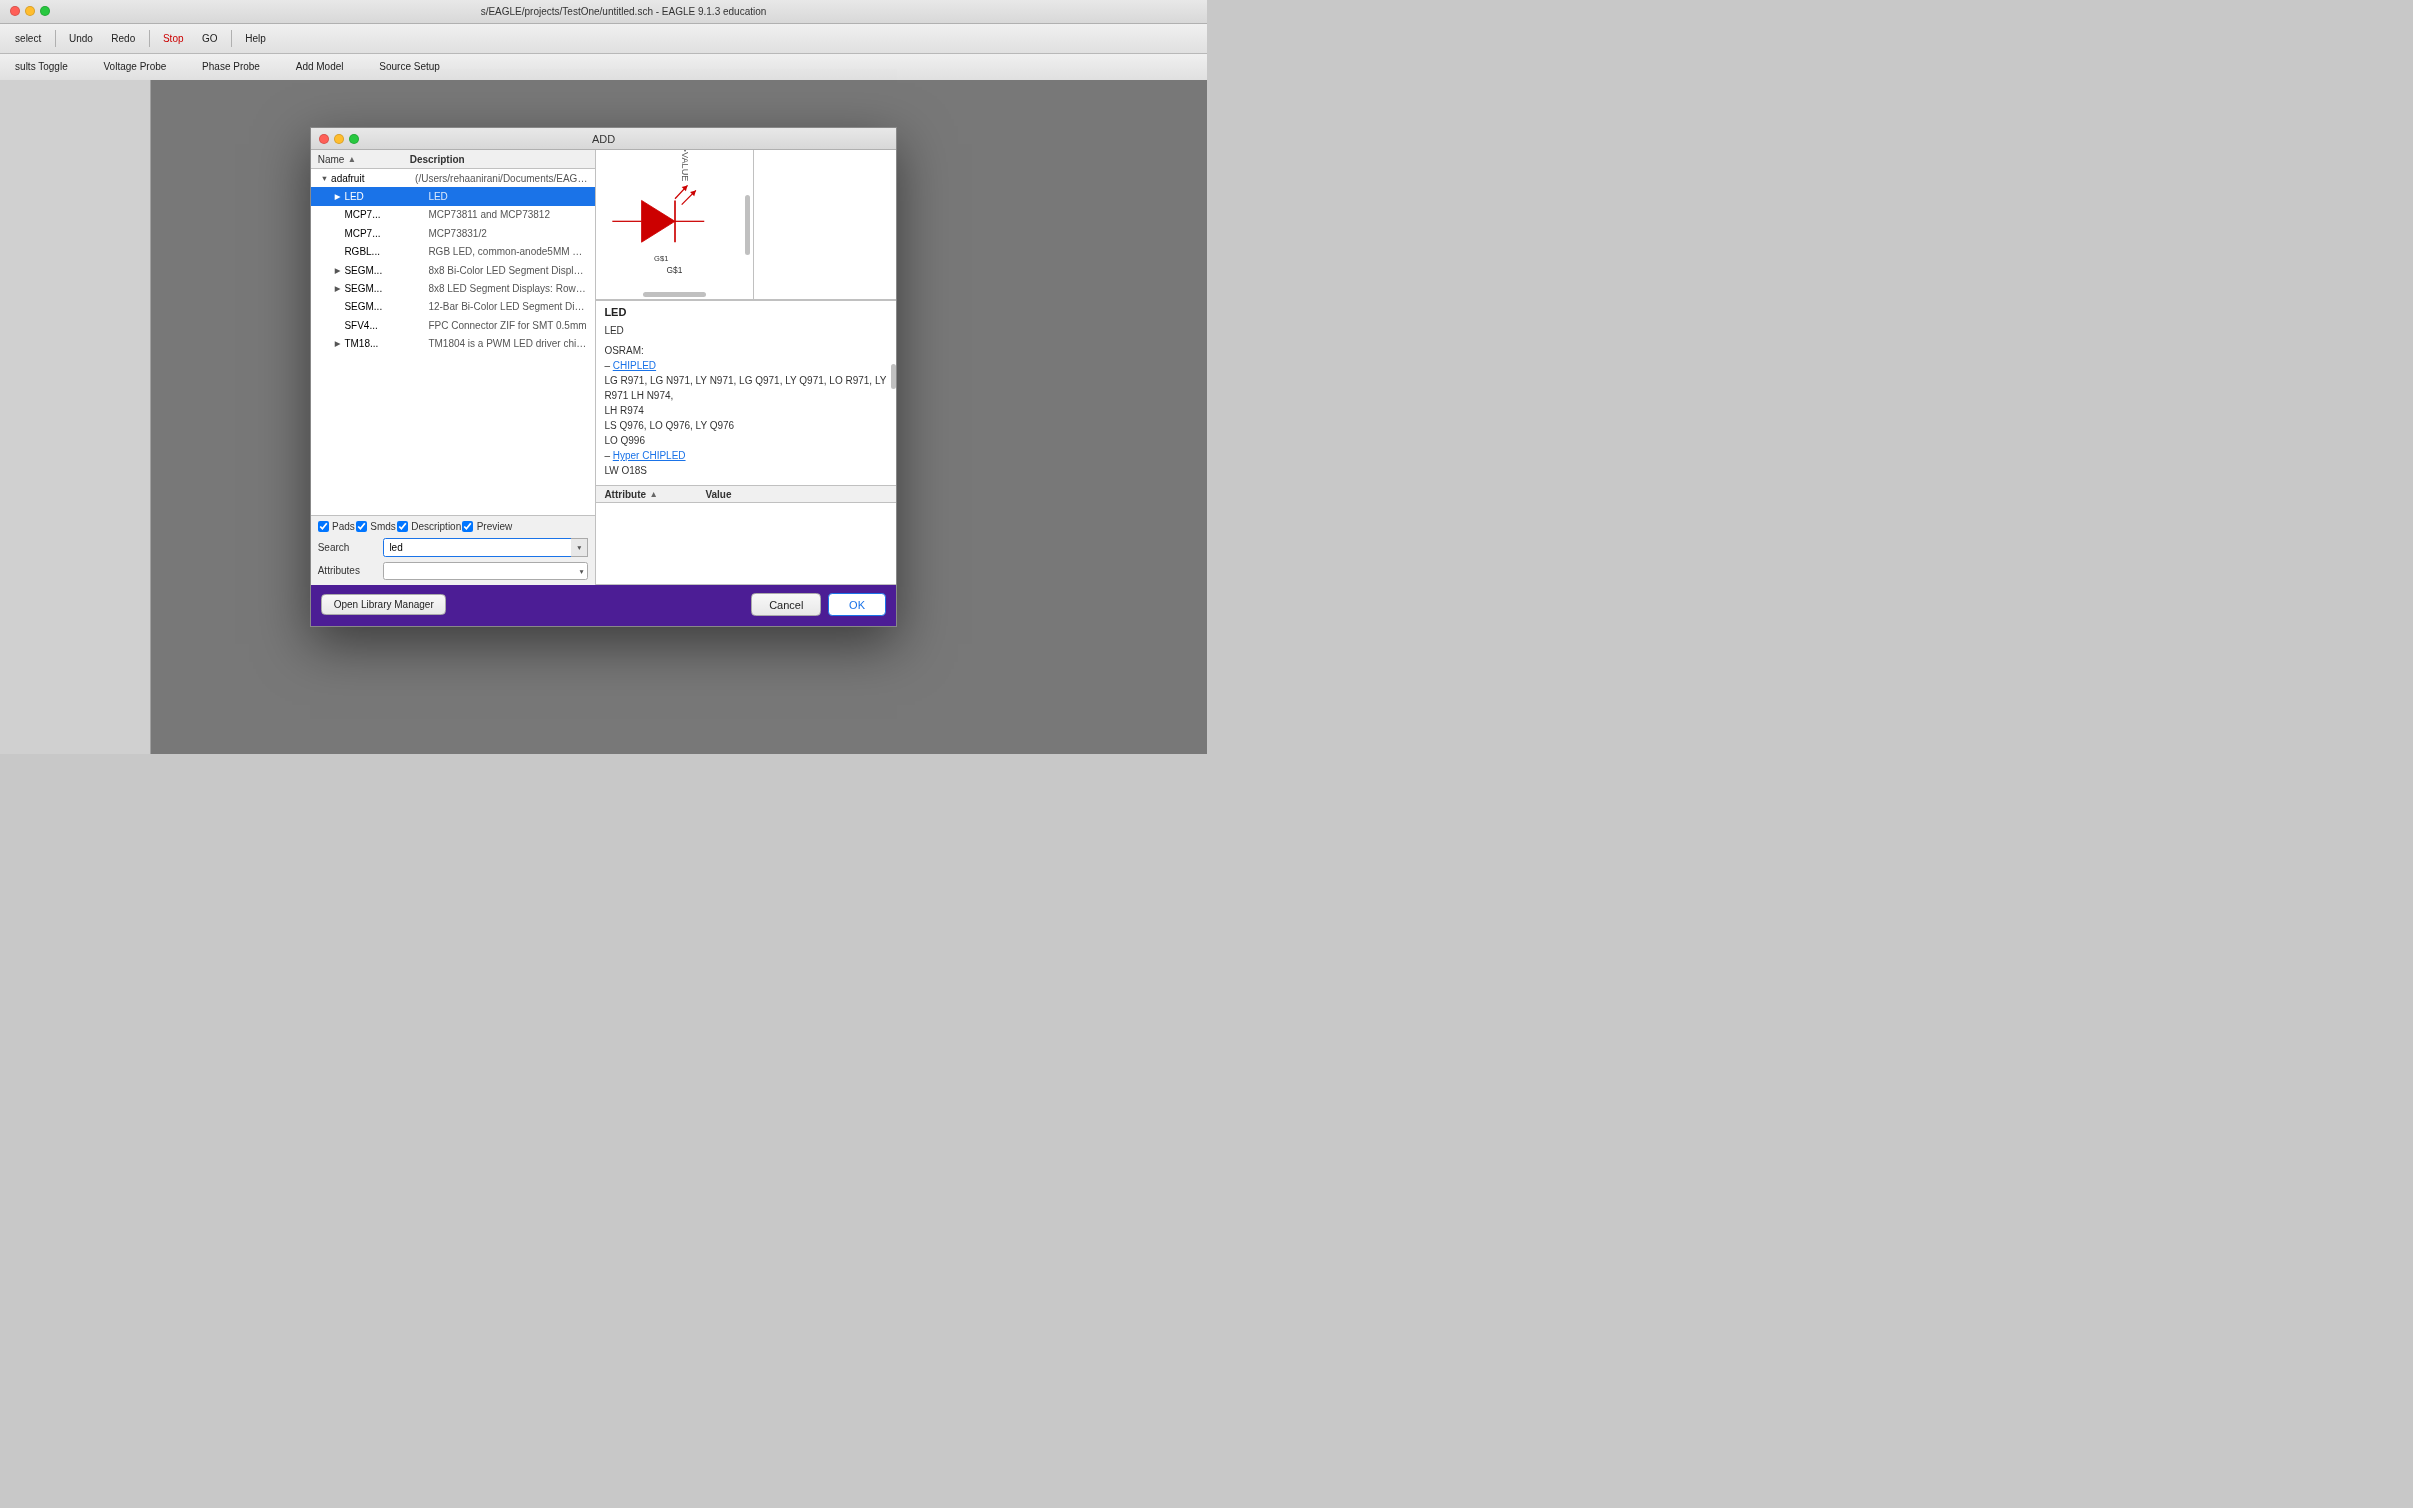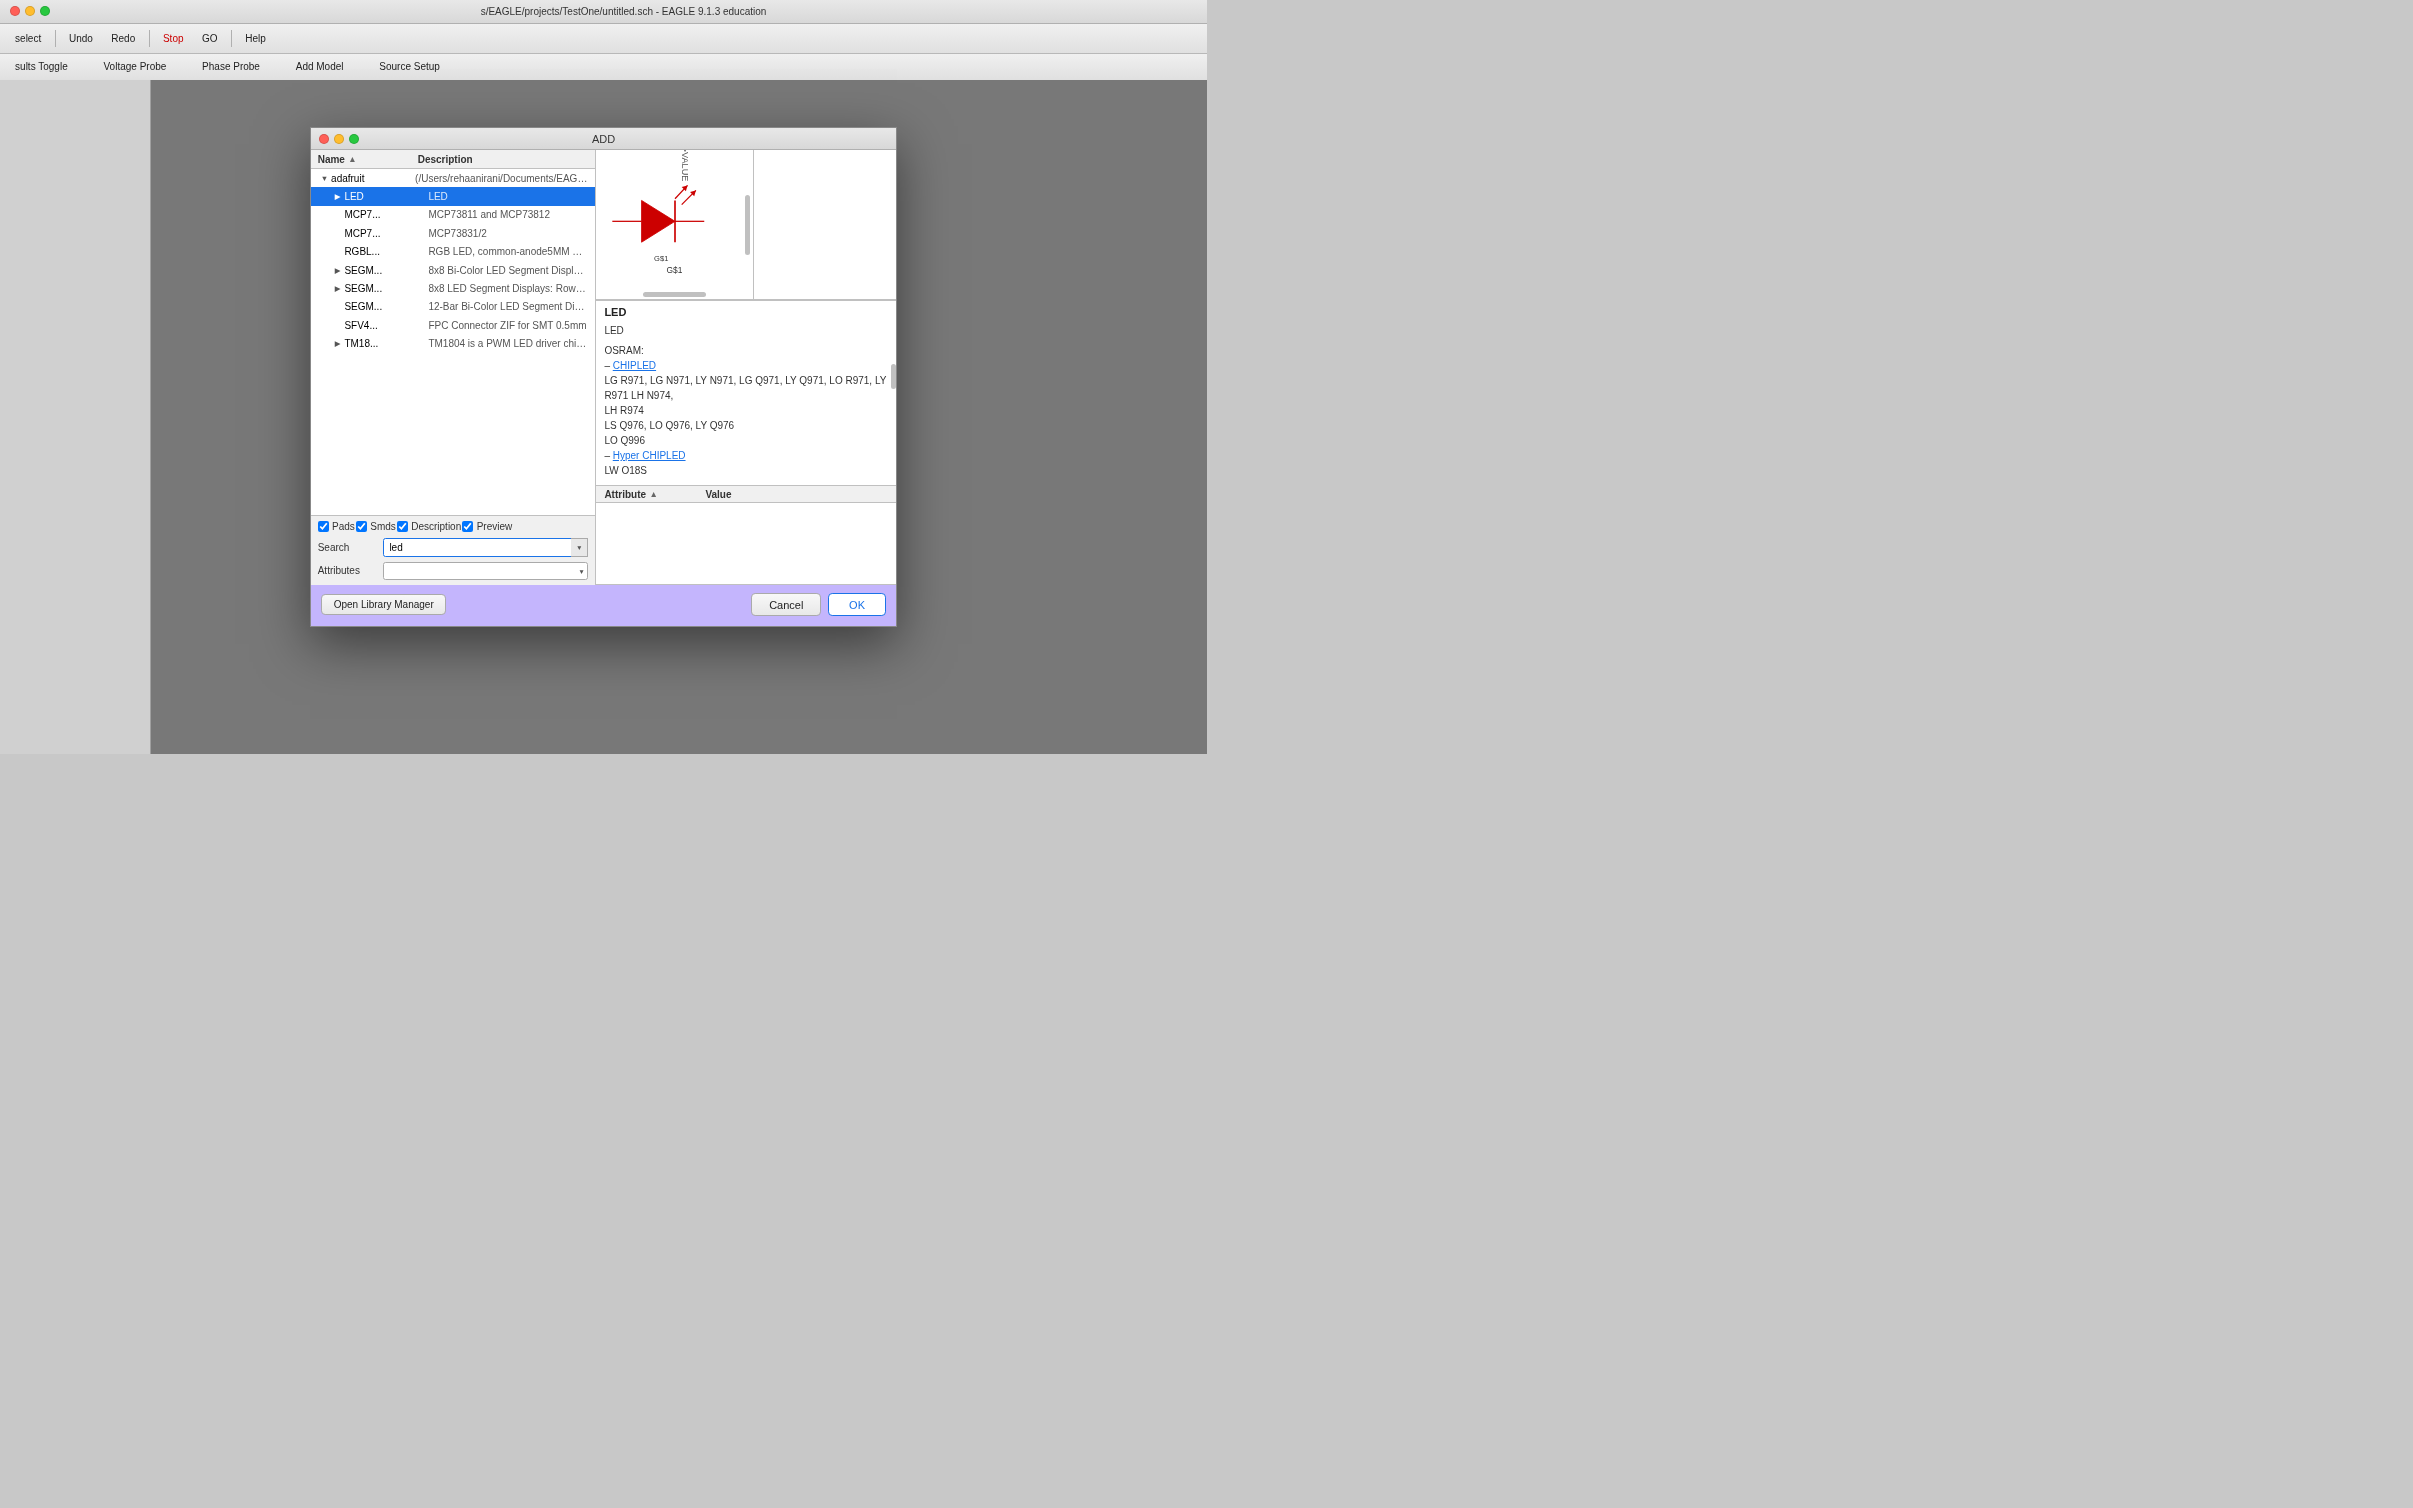--- a/index.html
+++ b/index.html
@@ -164,23 +164,23 @@
     }
 
     .tree-header {
       display: flex;
       background: #f0f0f0;
       border-bottom: 0.8px solid #c0c0c0;
       padding: 3.4px 6.7px;
     }
 
     .tree-col-name {
-      width: 100px;
-      font-size: 10px;
-      font-weight: 700;
+      width: 92px;
+      font-size: 10px;
+      font-weight: 400;
       color: #333;
       display: flex;
       align-items: center;
       gap: 3.4px;
       text-align: center;
     }
 
     .tree-col-desc {
       flex: 1;
       font-size: 10px;
@@ -451,21 +451,21 @@
       color: #555;
       pointer-events: none;
     }
 
     
     .dialog-footer {
       display: flex;
       justify-content: space-between;
       align-items: center;
       padding: 8.4px 10px 10px;
-      background: #c4b5fd;
+      background: #4c1d95;
     }
 
     .btn-open-lib {
       padding: 4.2px 11.7px;
       font-size: 10px;
       background: linear-gradient(180deg, #f8f8f8 0%, #e8e8e8 100%);
       border: 0.8px solid #aaa;
       border-radius: 4.2px;
       cursor: pointer;
       color: #222;

